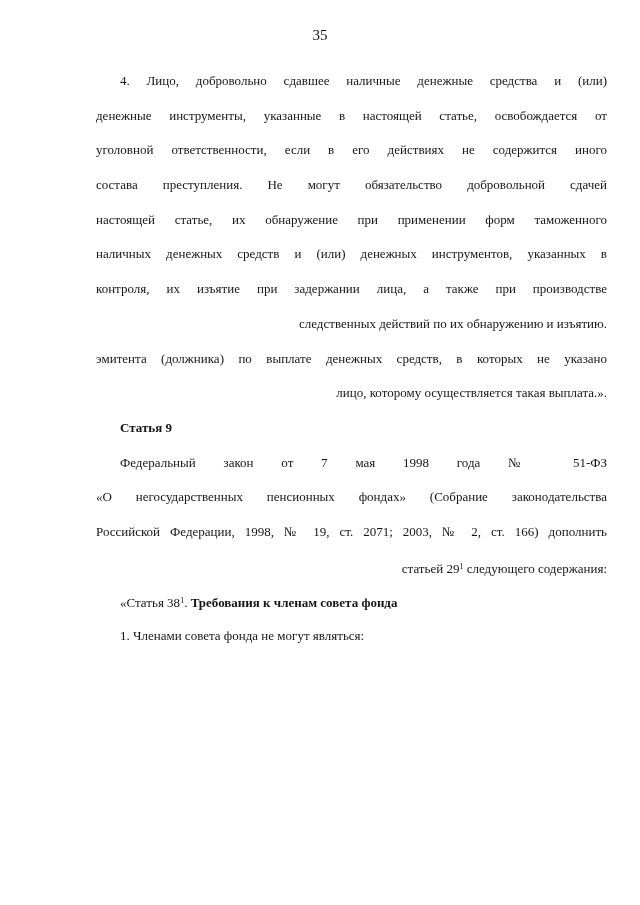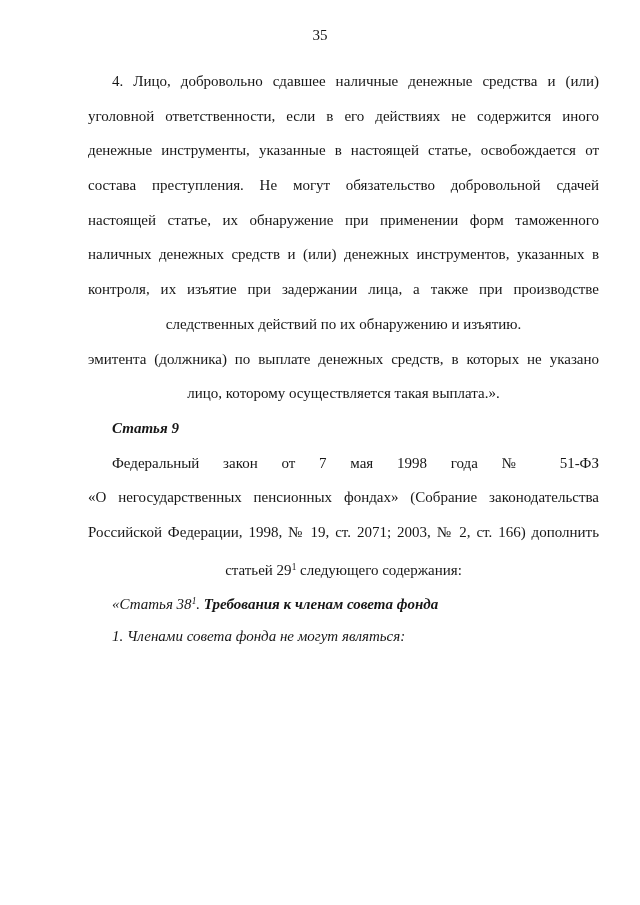--- a/index.html
+++ b/index.html
@@ -21,65 +21,64 @@
     top: 18px;
     left: 0;
     width: 640px;
     text-align: center;
     font-size: 15px;
     line-height: 34.7px;
   }
   .text-block {
     position: absolute;
     top: 64px;
-    left: 88px;
+    left: 96px;
     width: 511px;
-    font-size: 15px;
+    font-size: 13px;
   }
   .line {
     height: 34.7px;
     line-height: 34.7px;
     white-space: normal;
   }
   
   .line.j {
     text-align: justify;
     text-align-last: justify;
   }
   
   .line.ji {
     text-align: justify;
     text-align-last: justify;
     padding-left: 24px;
   }
   
   .line.l {
-    text-align: center;
+    text-align: right;
   }
   
   .line.li {
     text-align: left;
     padding-left: 24px;
-    font-style: italic;
   }
   .b { font-weight: bold; }
   .sup {
     font-size: 0.62em;
     vertical-align: 0.5em;
   }
 </style>
 </head>
 <body>
 
 <div class="page">
   <div class="page-number">35</div>
   <div class="text-block" id="text-block">
       <div class="line ji"><span>4. Лицо, добровольно сдавшее наличные денежные средства и (или)</span></div>
+      <div class="line j"><span>денежные инструменты, указанные в настоящей статье, освобождается от</span></div>
       <div class="line j"><span>уголовной ответственности, если в его действиях не содержится иного</span></div>
-      <div class="line j"><span>денежные инструменты, указанные в настоящей статье, освобождается от</span></div>
       <div class="line j"><span>состава преступления. Не могут обязательство добровольной сдачей</span></div>
       <div class="line j"><span>настоящей статье, их обнаружение при применении форм таможенного</span></div>
       <div class="line j"><span>наличных денежных средств и (или) денежных инструментов, указанных в</span></div>
       <div class="line j"><span>контроля, их изъятие при задержании лица, а также при производстве</span></div>
       <div class="line l"><span>следственных действий по их обнаружению и изъятию.</span></div>
       <div class="line j"><span>эмитента (должника) по выплате денежных средств, в которых не указано</span></div>
       <div class="line l"><span>лицо, которому осуществляется такая выплата.».</span></div>
       <div class="line li"><span class="b">Статья 9</span></div>
       <div class="line ji"><span>Федеральный закон от 7 мая 1998 года № 51-ФЗ</span></div>
       <div class="line j"><span>«О негосударственных пенсионных фондах» (Собрание законодательства</span></div>

